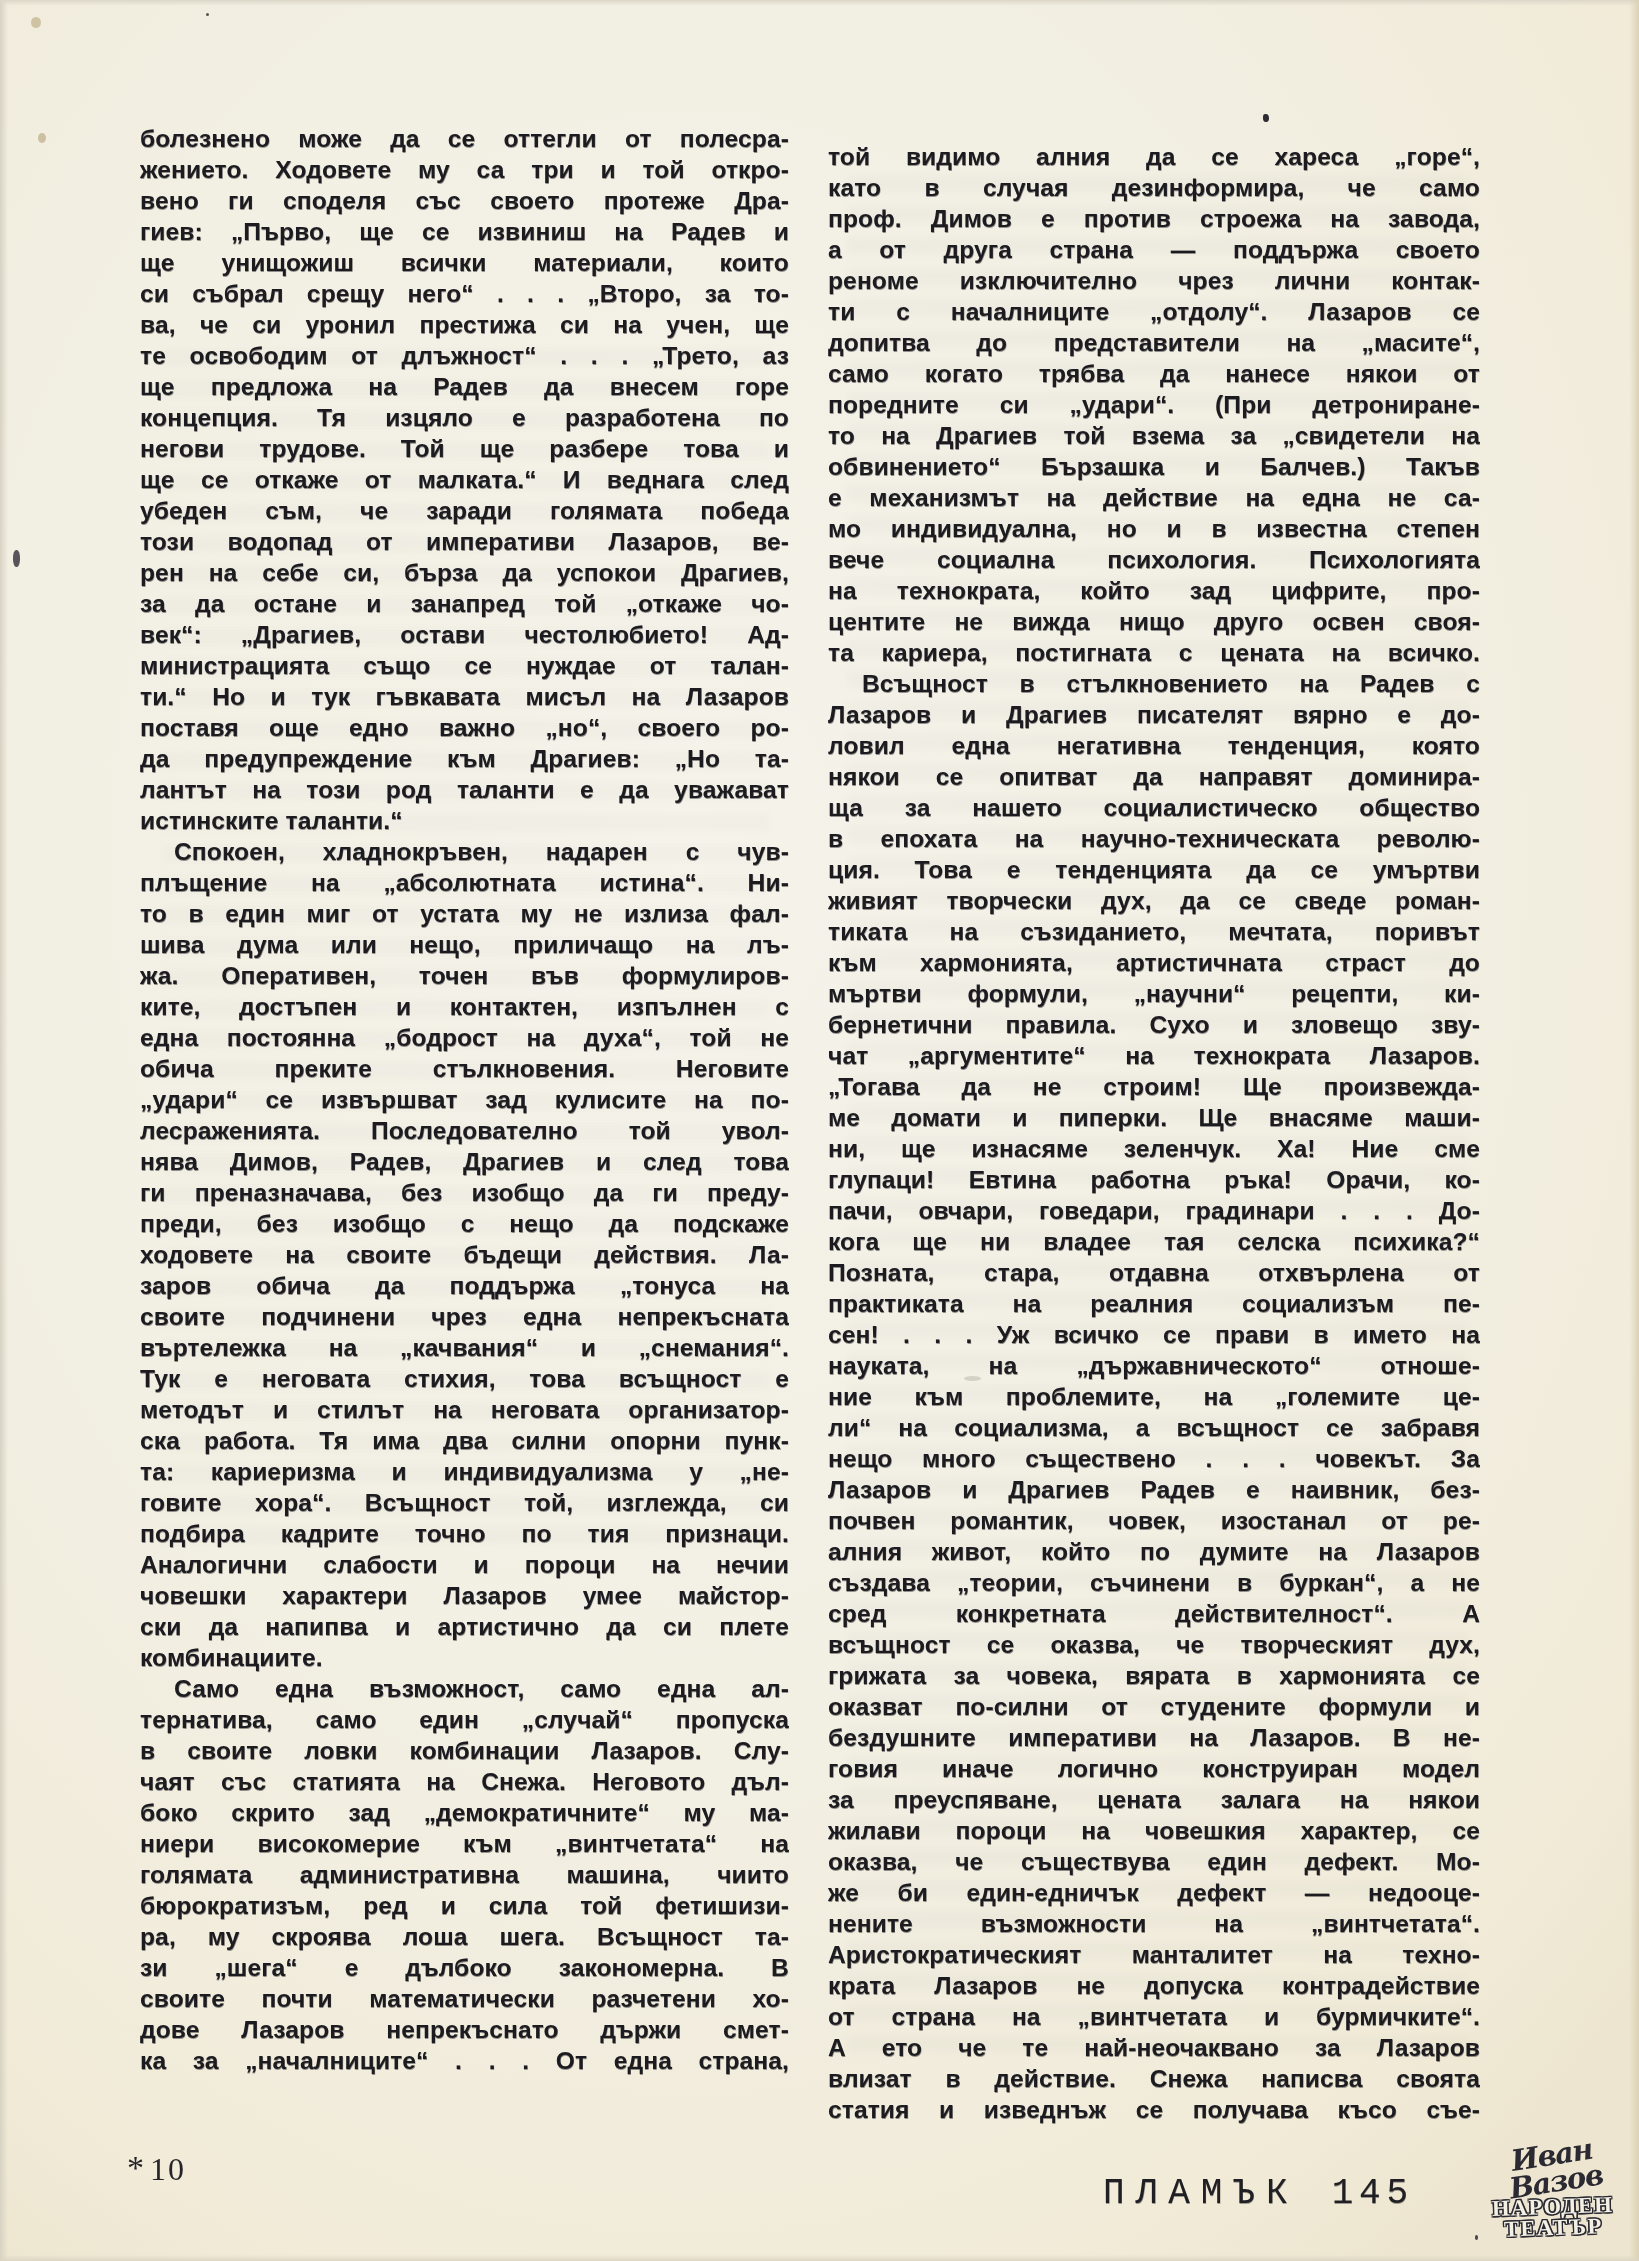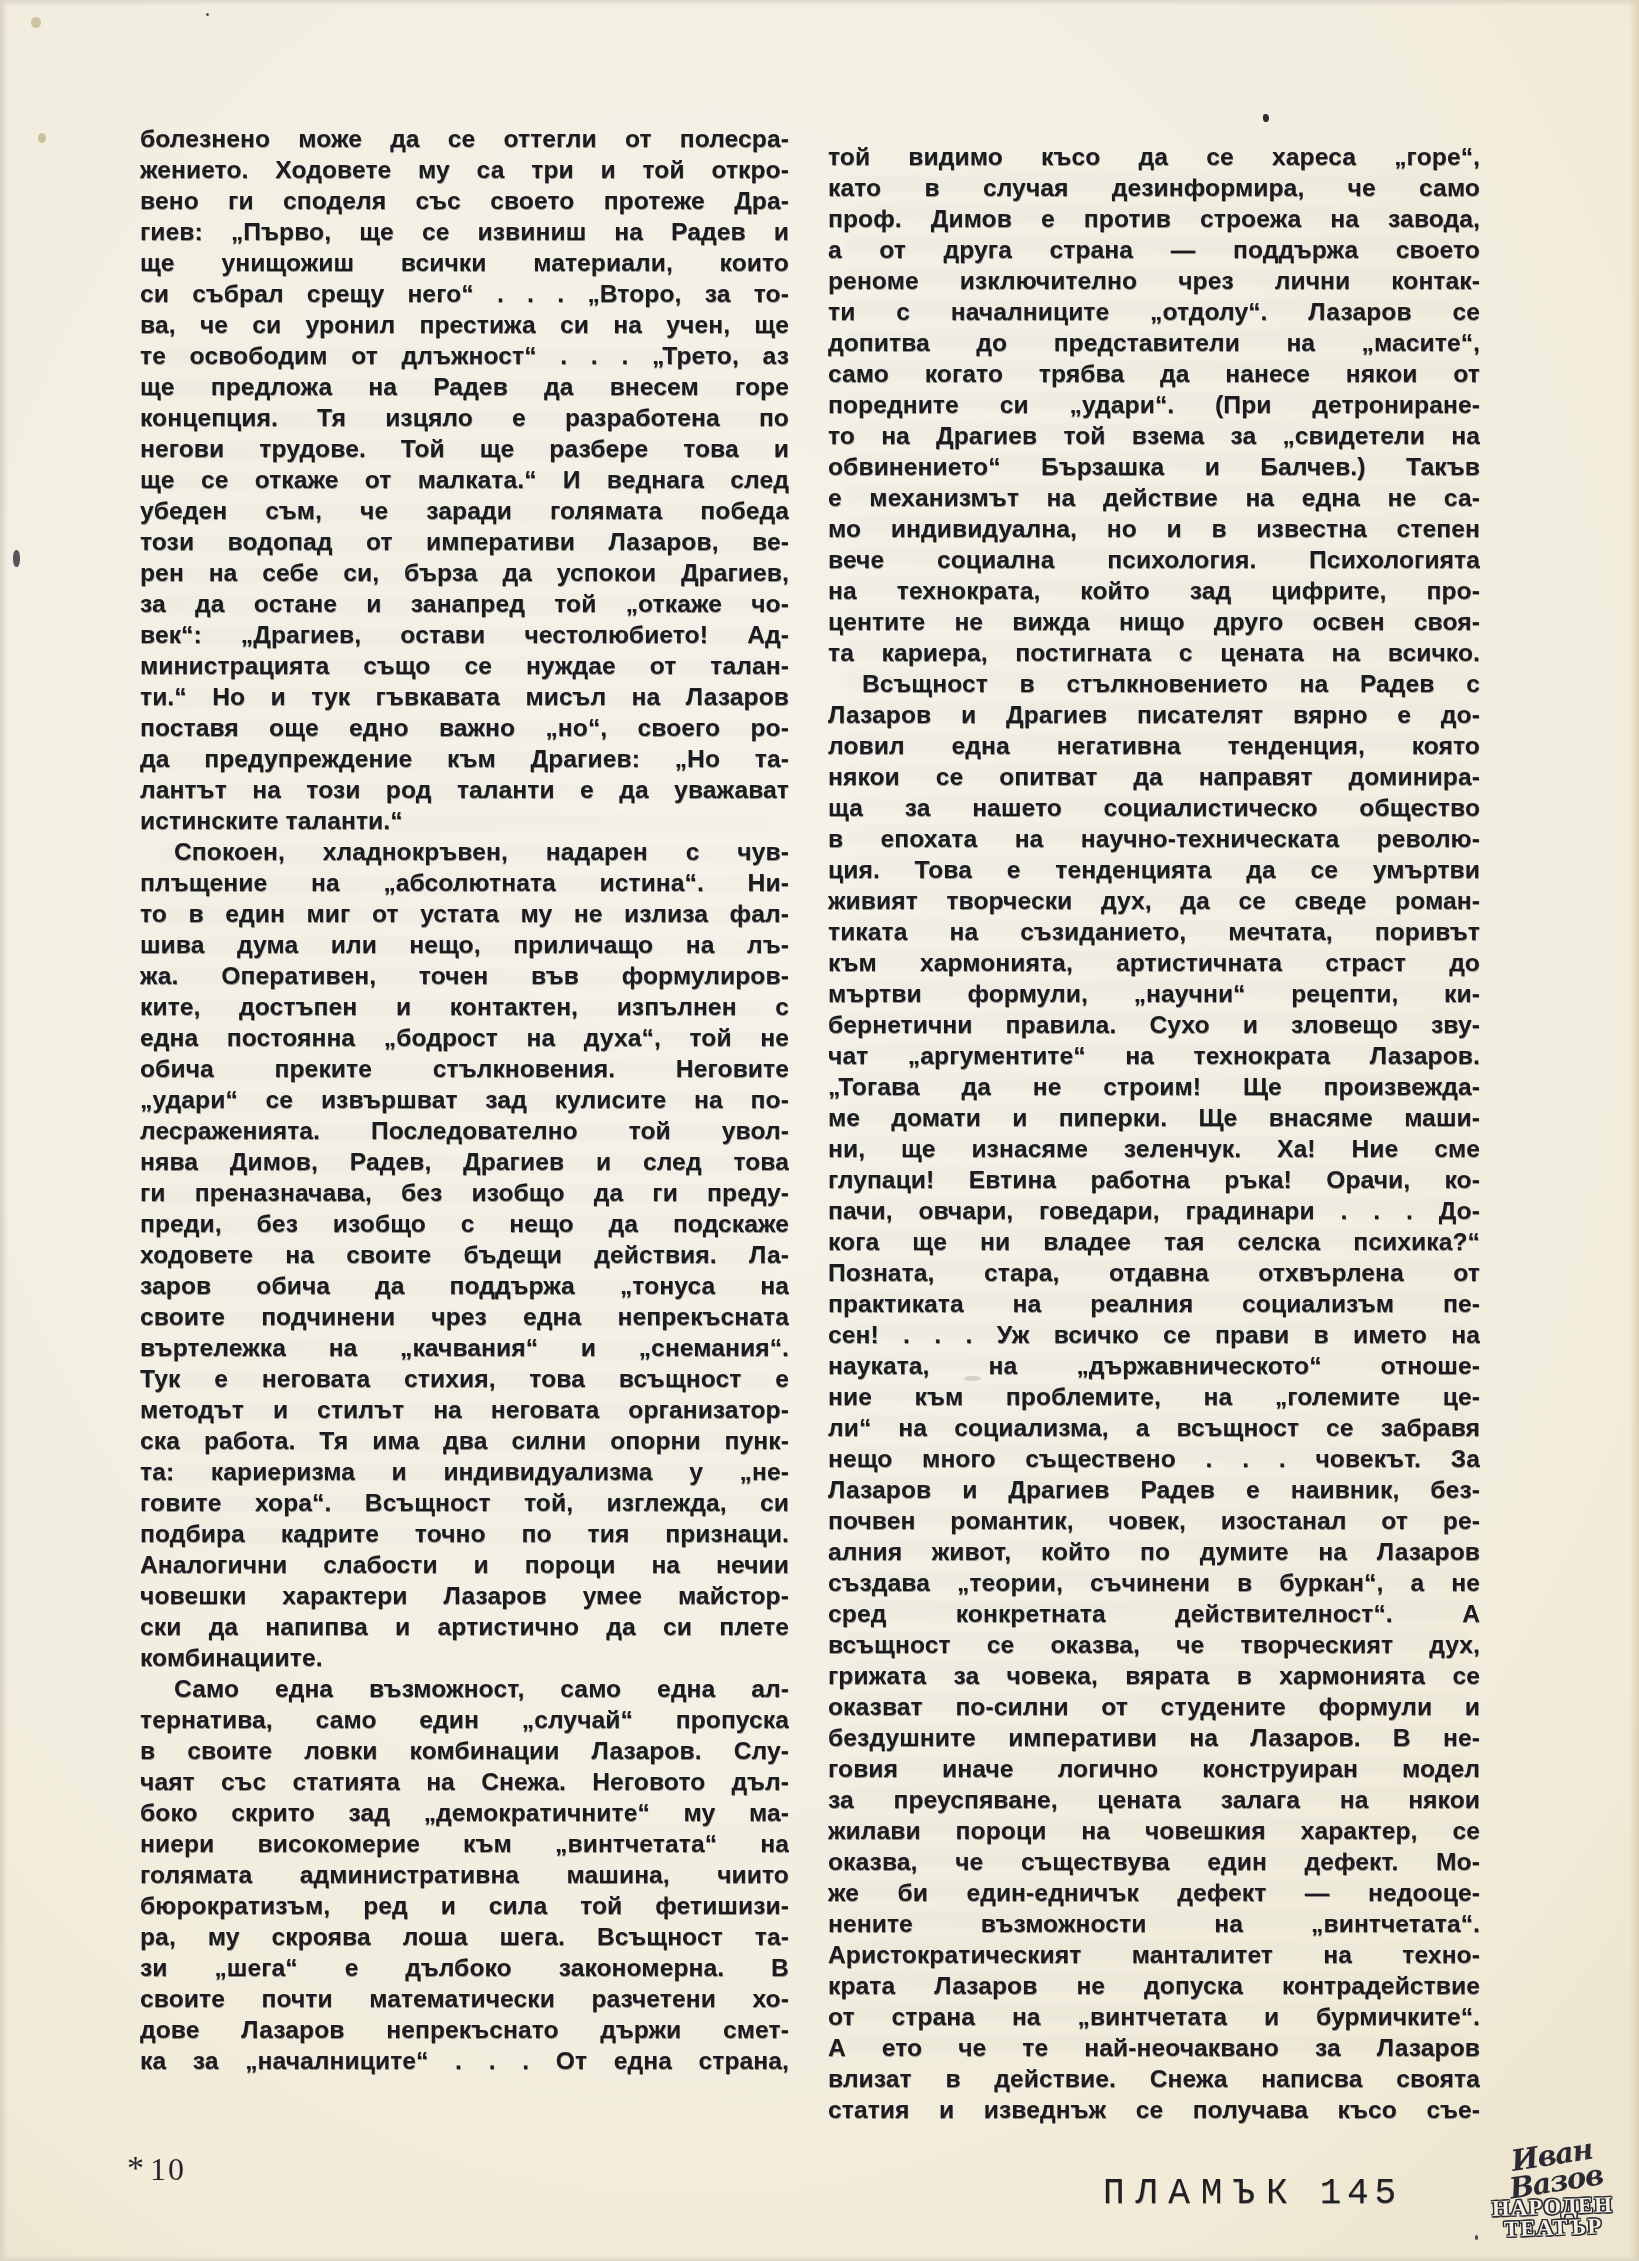--- a/index.html
+++ b/index.html
@@ -56,21 +56,21 @@
   .fn-ast{font-size:34px;line-height:34px;}
   .fn-num{font-size:32px;line-height:36px;margin-left:6px;letter-spacing:1.9px;}
 
   .journal{
     position:absolute;left:1103px;top:2173px;
     font-family:Liberation Mono, monospace;
     color:#201f24;display:flex;align-items:baseline;
     text-shadow:0.3px 0.5px 0.5px rgba(32,31,36,0.4);
   }
   .journal-title{font-size:36px;letter-spacing:11px;}
-  .journal-page{font-size:36px;margin-left:21px;letter-spacing:5.8px;}
+  .journal-page{font-size:36px;margin-left:33px;letter-spacing:5.8px;}
 
   
   .stamp{
     position:absolute;left:1480px;top:2142px;width:144px;
     text-align:center;color:#2b2a33;transform:rotate(-2deg);
   }
   .stamp-script{
     font-family:"DejaVu Serif","Liberation Serif",serif;
     font-style:italic;font-weight:700;
     font-size:29px;line-height:27px;letter-spacing:-1.3px;
@@ -163,21 +163,21 @@
       <div class="line">ниери високомерие към „винтчетата“ на</div>
       <div class="line">голямата административна машина, чиито</div>
       <div class="line">бюрократизъм, ред и сила той фетишизи-</div>
       <div class="line">ра, му скроява лоша шега. Всъщност та-</div>
       <div class="line">зи „шега“ е дълбоко закономерна. В</div>
       <div class="line">своите почти математически разчетени хо-</div>
       <div class="line">дове Лазаров непрекъснато държи смет-</div>
       <div class="line">ка за „началниците“ . . . От една страна,</div>
     </div>
   <div class="col col-right">
-      <div class="line">той видимо късо да се хареса „горе“,</div>
+      <div class="line">той видимо алния да се хареса „горе“,</div>
       <div class="line">като в случая дезинформира, че само</div>
       <div class="line">проф. Димов е против строежа на завода,</div>
       <div class="line">а от друга страна — поддържа своето</div>
       <div class="line">реноме изключително чрез лични контак-</div>
       <div class="line">ти с началниците „отдолу“. Лазаров се</div>
       <div class="line">допитва до представители на „масите“,</div>
       <div class="line">само когато трябва да нанесе някои от</div>
       <div class="line">поредните си „удари“. (При детрониране-</div>
       <div class="line">то на Драгиев той взема за „свидетели на</div>
       <div class="line">обвинението“ Бързашка и Балчев.) Такъв</div>

